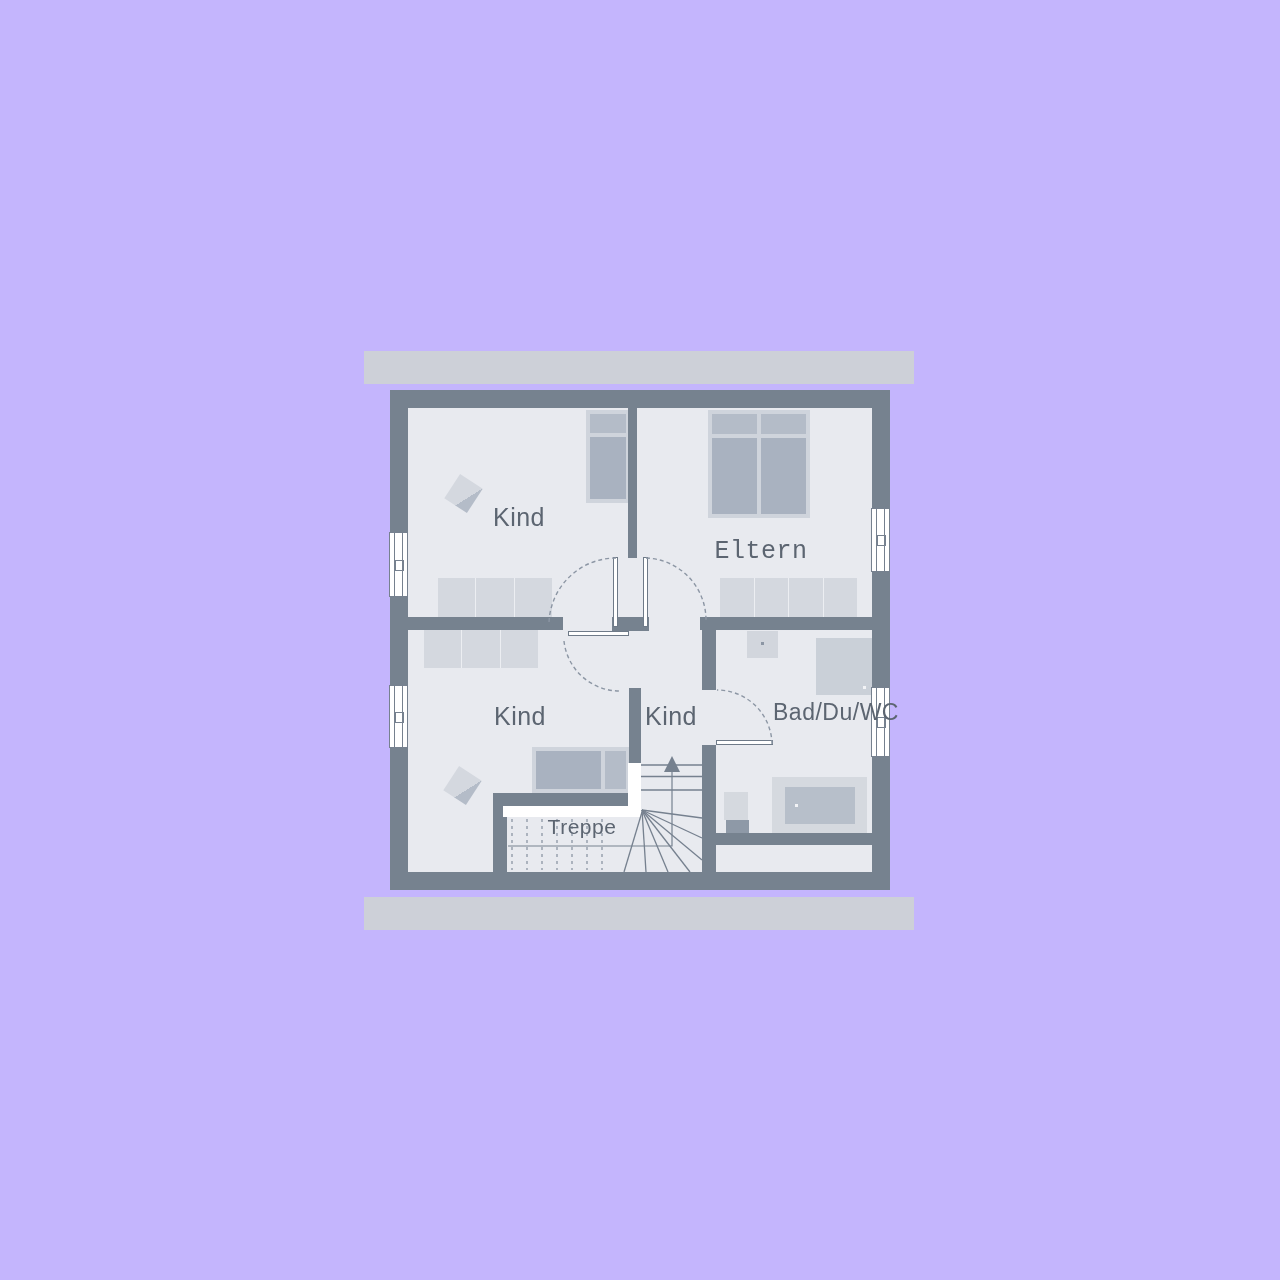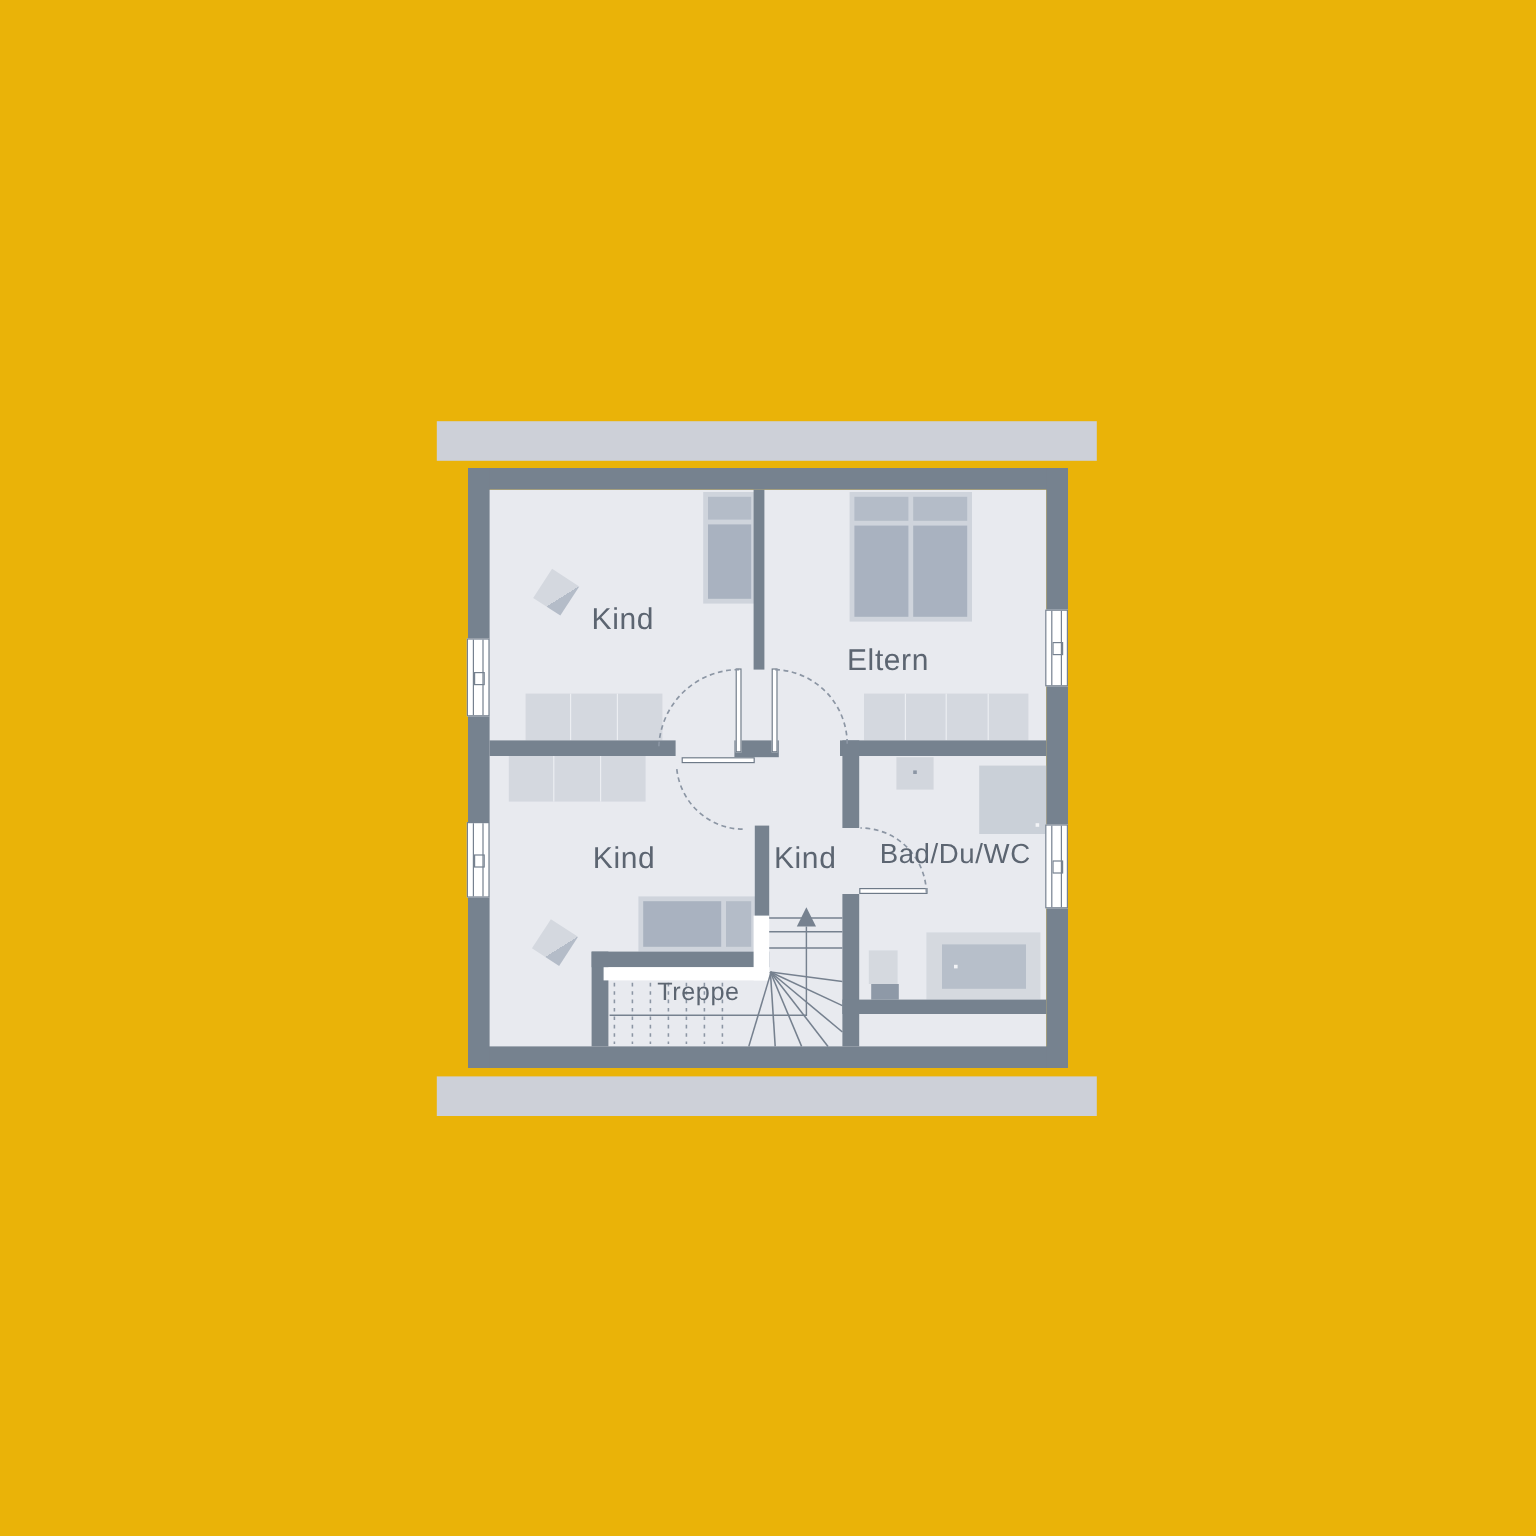--- a/index.html
+++ b/index.html
@@ -9,21 +9,21 @@
     --furn-light:#d4d8df;
     --frame:#cfd4dc;
     --mid:#a9b2c0;
     --pillow:#b4bcc8;
     --line:#76818f;
     --dash:#8c96a4;
     --text:#5c6571;
   }
   html,body{margin:0;padding:0;background:#ffffff;}
   #canvas{
-    position:relative;width:1280px;height:1280px;background:#eab308;overflow:hidden;
+    position:relative;width:1280px;height:1280px;background:#c4b5fd;overflow:hidden;
     font-family:"Liberation Sans", sans-serif;
   }
   
   .roof{position:absolute;left:364px;width:550px;height:33px;background:var(--band);}
   #roof-top{top:351px;}
   #roof-bottom{top:897px;}
   
   #floor{position:absolute;left:406px;top:408px;width:466px;height:466px;background:var(--floor);z-index:1;}
   
   .wall{position:absolute;background:var(--wall);z-index:3;}
@@ -98,24 +98,24 @@
   
   #linework{position:absolute;left:0;top:0;z-index:5;pointer-events:none;}
   .arc{fill:none;stroke:var(--dash);stroke-width:1.4;stroke-dasharray:4 3;}
   .tread{stroke:var(--line);stroke-width:1.3;fill:none;}
   .tread-dashed{stroke:var(--dash);stroke-width:1.3;stroke-dasharray:3 4;fill:none;}
   .walkline{stroke:var(--line);stroke-width:1.2;fill:none;}
   
   .room-label{position:absolute;transform:translate(-50%,-50%);color:var(--text);
     font-size:25px;white-space:nowrap;z-index:6;letter-spacing:0.5px;}
   #lbl-kind1{left:519px;top:517px;}
-  #lbl-eltern{left:740px;top:551px;}
+  #lbl-eltern{left:761px;top:551px;font-family:Liberation Mono, monospace;}
   #lbl-kind2{left:520px;top:716px;}
   #lbl-flur{left:671px;top:716px;}
-  #lbl-bad{left:796px;top:712px;font-size:23px;}
+  #lbl-bad{left:836px;top:712px;font-size:23px;}
   #lbl-treppe{left:582px;top:827px;font-size:21px;}
 </style>
 </head>
 <body>
 
 <div id="canvas">
 
   <div class="roof" id="roof-top"></div>
   <div class="roof" id="roof-bottom"></div>
 

